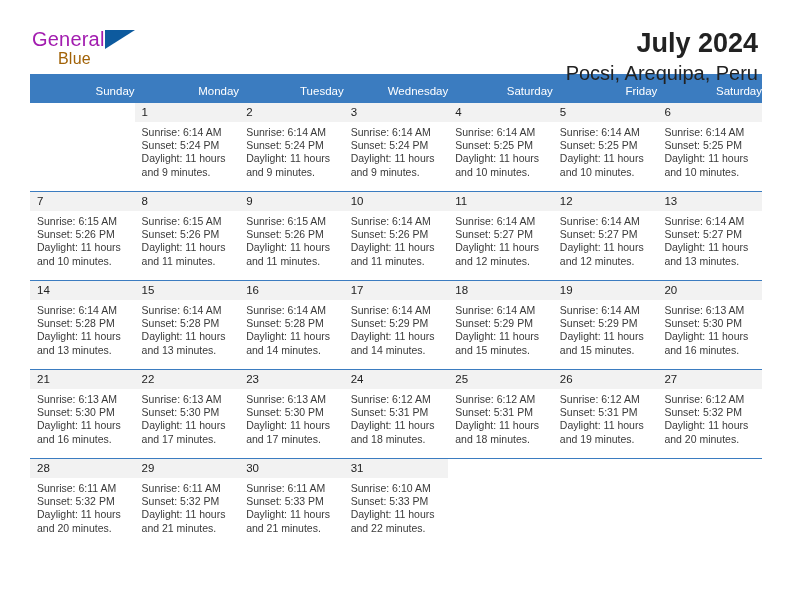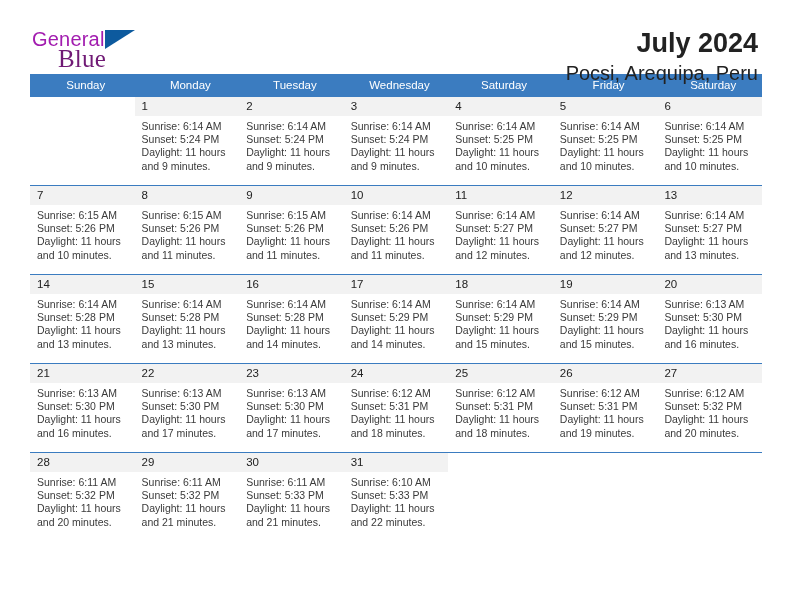--- a/index.html
+++ b/index.html
@@ -43,25 +43,24 @@
     top: 0;
     font-size: 20px;
     letter-spacing: .2px;
     color: #a21caf;
     line-height: 22px;
   }
   .brand-blue {
     position: absolute;
     left: 26px;
     top: 20px;
-    font-size: 25px;
+    font-size: 16px;
     letter-spacing: .2px;
-    color: #701a75;
+    color: #a16207;
     line-height: 22px;
-    font-family: Liberation Serif, serif;
   }
   .brand-tri {
     position: absolute;
     left: 73px;
     top: 2px;
     width: 0;
     height: 0;
     border-left: 30px solid #0d5a9e;
     border-bottom: 19px solid transparent;
   }
@@ -89,22 +88,22 @@
     margin-top: 12px;
     width: 732px;
     border-collapse: collapse;
     table-layout: fixed;
   }
   .calendar th {
     background: #3b7cc0;
     color: #ffffff;
     font-size: 11.5px;
     font-weight: normal;
-    text-align: center;
-    padding: 5px 0 5px 7px;
+    text-align: right;
+    padding: 11px 0 5px 7px;
     height: 12px;
     border: none;
   }
   .calendar td {
     vertical-align: top;
     padding: 0;
     border-top: 1px solid #3b7cc0;
     background: #ffffff;
     height: 88px;
   }

